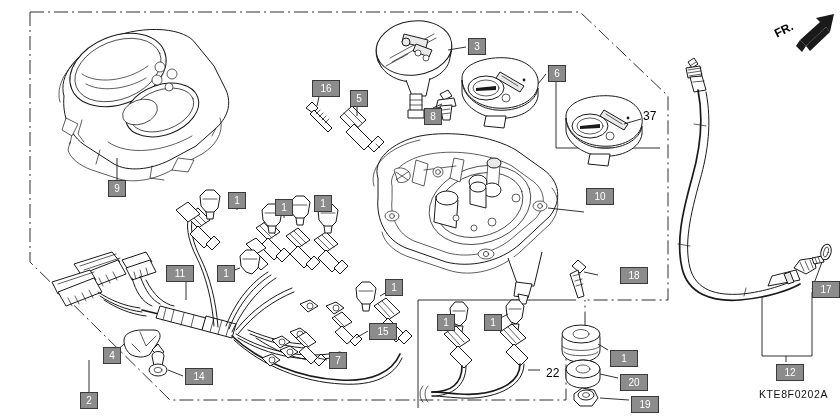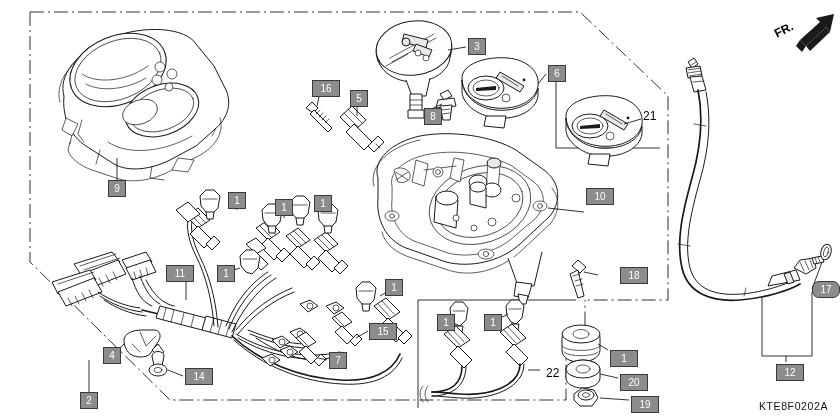--- a/index.html
+++ b/index.html
@@ -28,21 +28,21 @@
   .chip.w2{width:28px;}
   .plainnum{
     position:absolute;
     color:#000;
     font-size:12px;
     font-family:"Liberation Sans", sans-serif;
     line-height:1;
   }
   #drawcode{
     position:absolute;
-    right:12px;bottom:8px;
+    right:12px;bottom:20px;
     font-size:10.5px;
     color:#111;
     letter-spacing:.6px;
     font-family:"Liberation Sans", sans-serif;
   }
   #frlabel{
     position:absolute;
     left:772px;top:28px;
     font-size:12px;font-weight:bold;color:#000;
     transform:rotate(-27deg);
@@ -521,30 +521,30 @@
     </g>
   </svg>
 
   <div id="chips">
       <div class="chip" style="left: 108px; top: 180px;">9</div>
       <div class="chip w2" style="left: 312px; top: 80px;">16</div>
       <div class="chip" style="left: 350px; top: 90px;">5</div>
       <div class="chip" style="left: 468px; top: 38px;">3</div>
       <div class="chip" style="left: 548px; top: 65px;">6</div>
       <div class="chip" style="left: 424px; top: 108px;">8</div>
-      <div class="plainnum" style="left: 643px; top: 110px;">21</div>
+      <div class="plainnum" style="left: 643px; top: 110px;">37</div>
       <div class="chip" style="left: 228px; top: 192px;">1</div>
       <div class="chip" style="left: 275px; top: 199px;">1</div>
       <div class="chip" style="left: 314px; top: 195px;">1</div>
       <div class="chip w2" style="left: 586px; top: 188px;">10</div>
       <div class="chip w2" style="left: 166px; top: 265px;">11</div>
       <div class="chip" style="left: 217px; top: 265px;">1</div>
       <div class="chip" style="left: 385px; top: 279px;">1</div>
       <div class="chip w2" style="left: 600px; top: 267px; margin-left: 20px;">18</div>
-      <div class="chip w2" style="left: 812px; top: 281px; border-radius: 7px;">17</div>
+      <div class="chip w2" style="left: 812px; top: 281px;">17</div>
       <div class="chip w2" style="left: 369px; top: 323px;">15</div>
       <div class="chip" style="left: 437px; top: 314px;">1</div>
       <div class="chip" style="left: 484px; top: 314px;">1</div>
       <div class="plainnum" style="left: 546px; top: 367px;">22</div>
       <div class="chip w2" style="left: 610px; top: 350px;">1</div>
       <div class="chip" style="left: 103px; top: 347px;">4</div>
       <div class="chip w2" style="left: 185px; top: 368px;">14</div>
       <div class="chip" style="left: 329px; top: 352px;">7</div>
       <div class="chip w2" style="left: 620px; top: 374px;">20</div>
       <div class="chip w2" style="left: 631px; top: 396px;">19</div>

